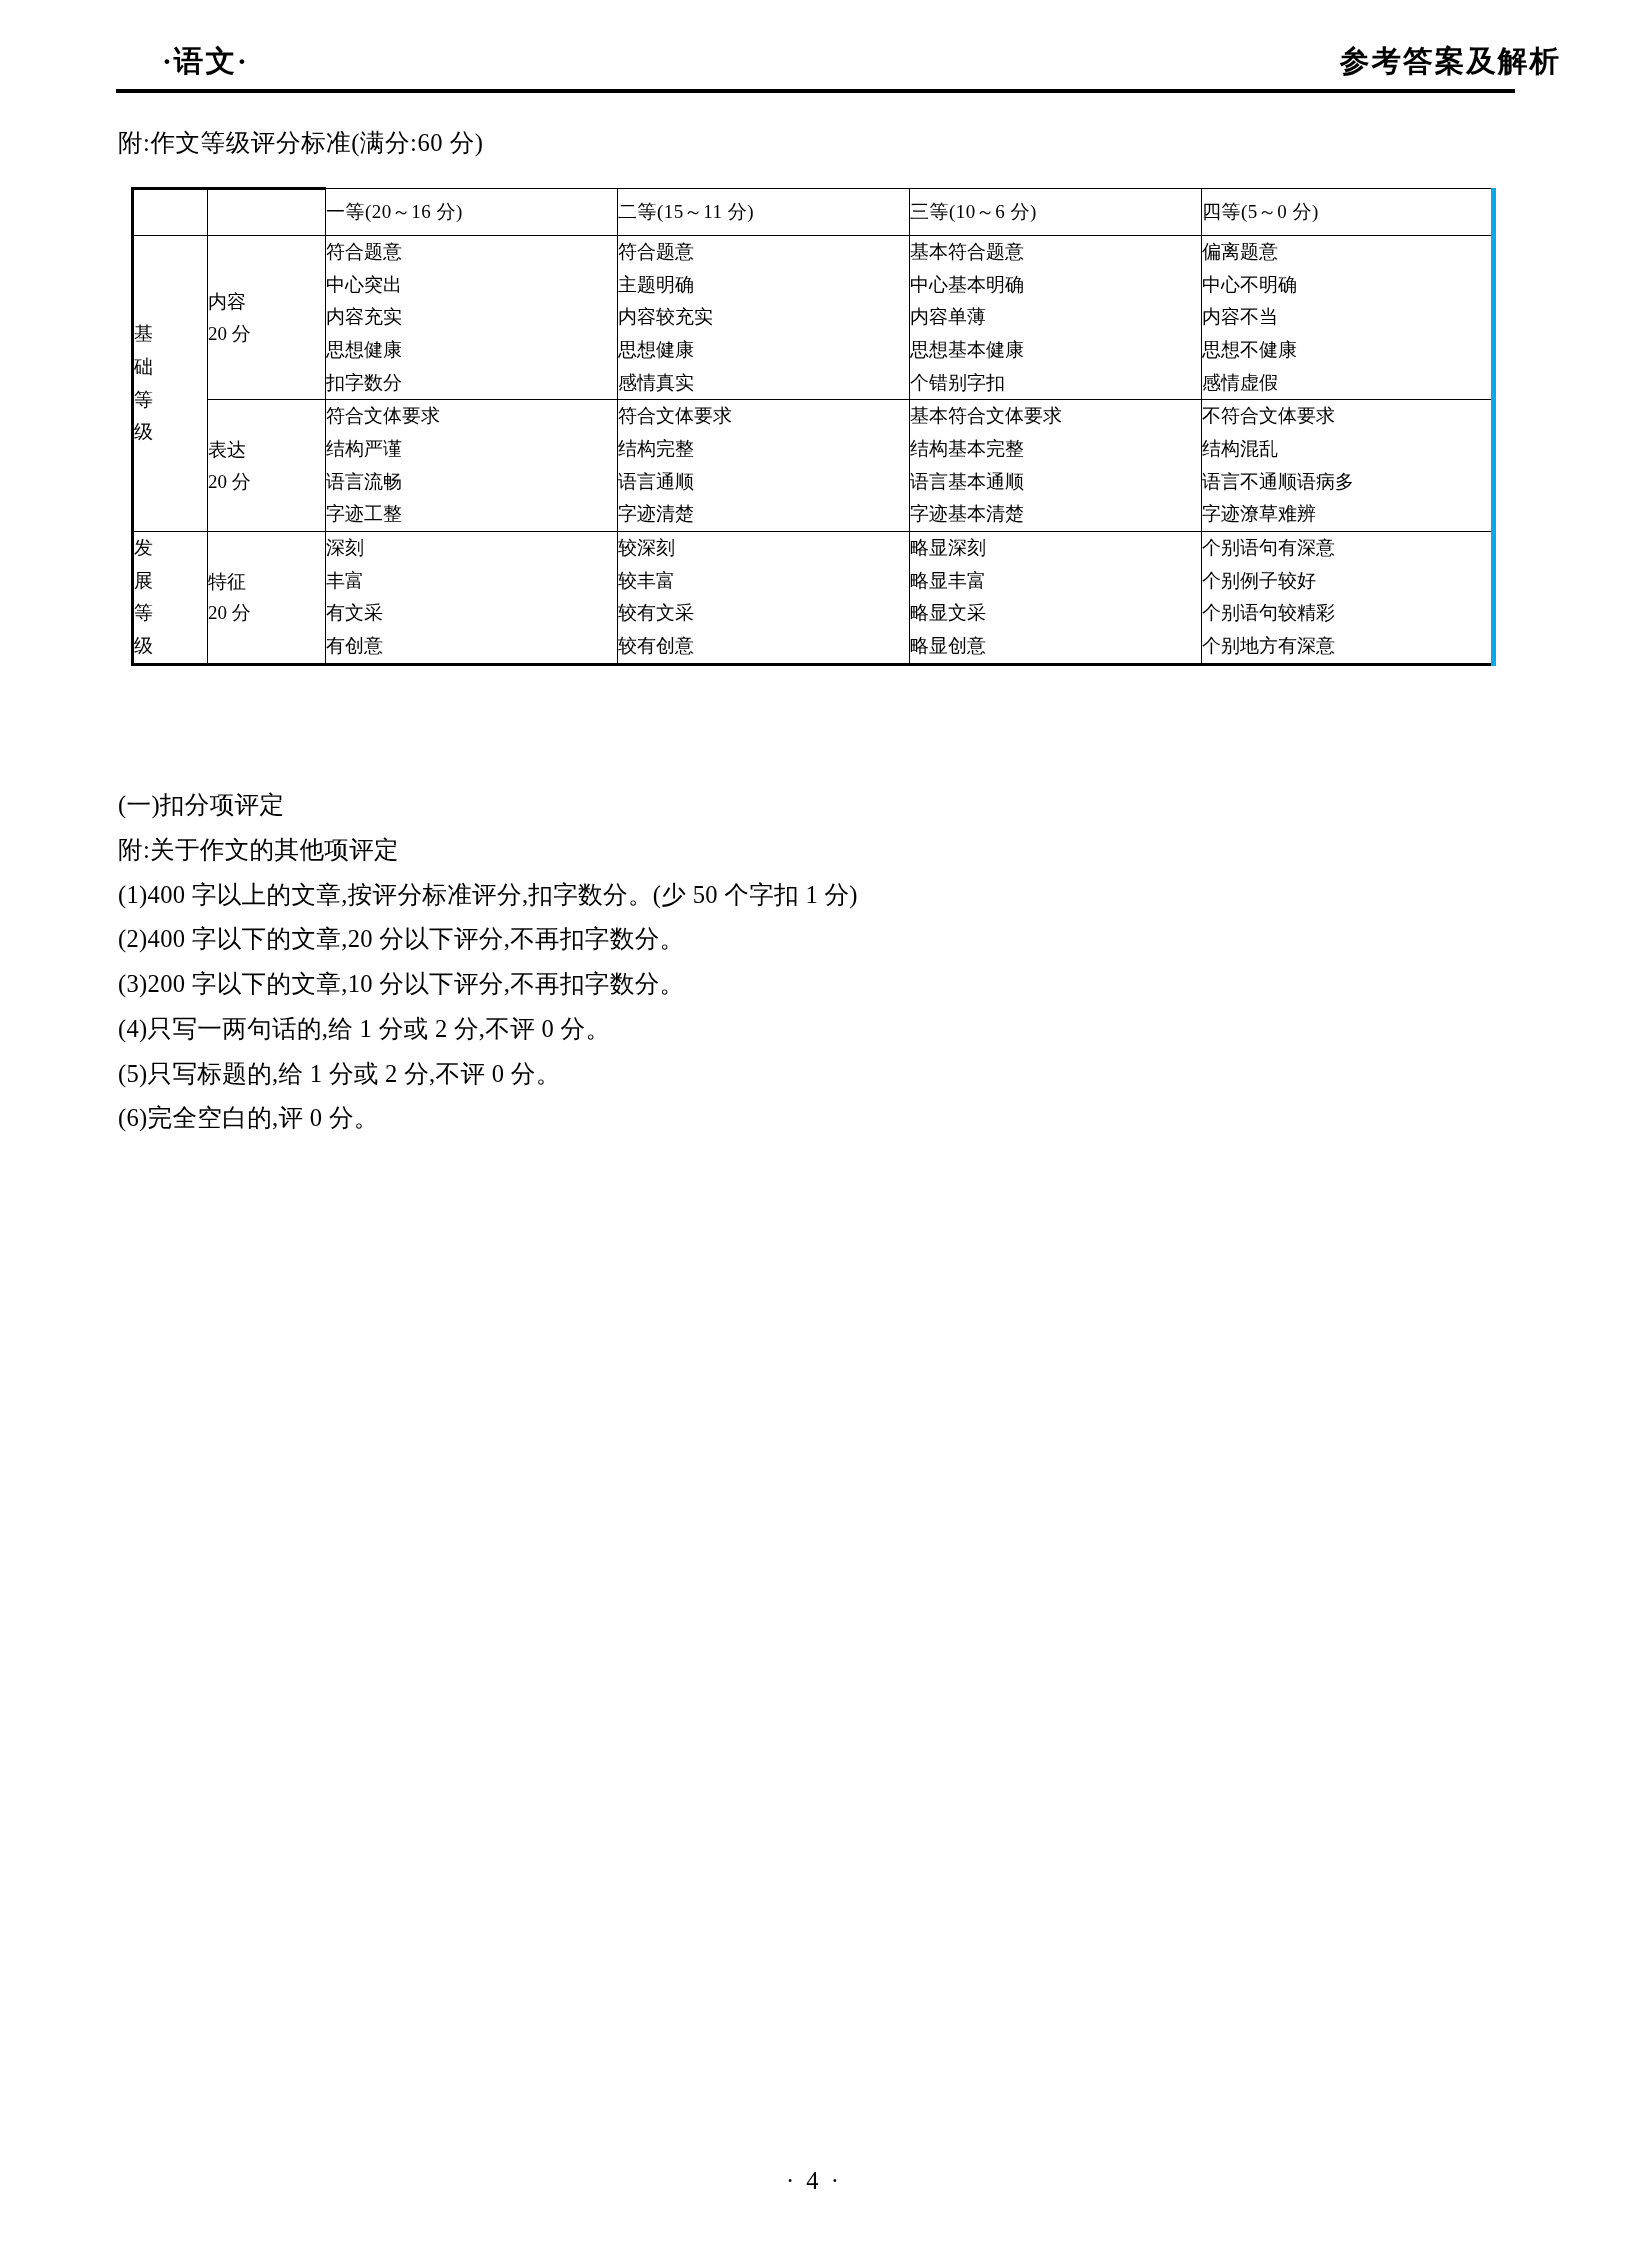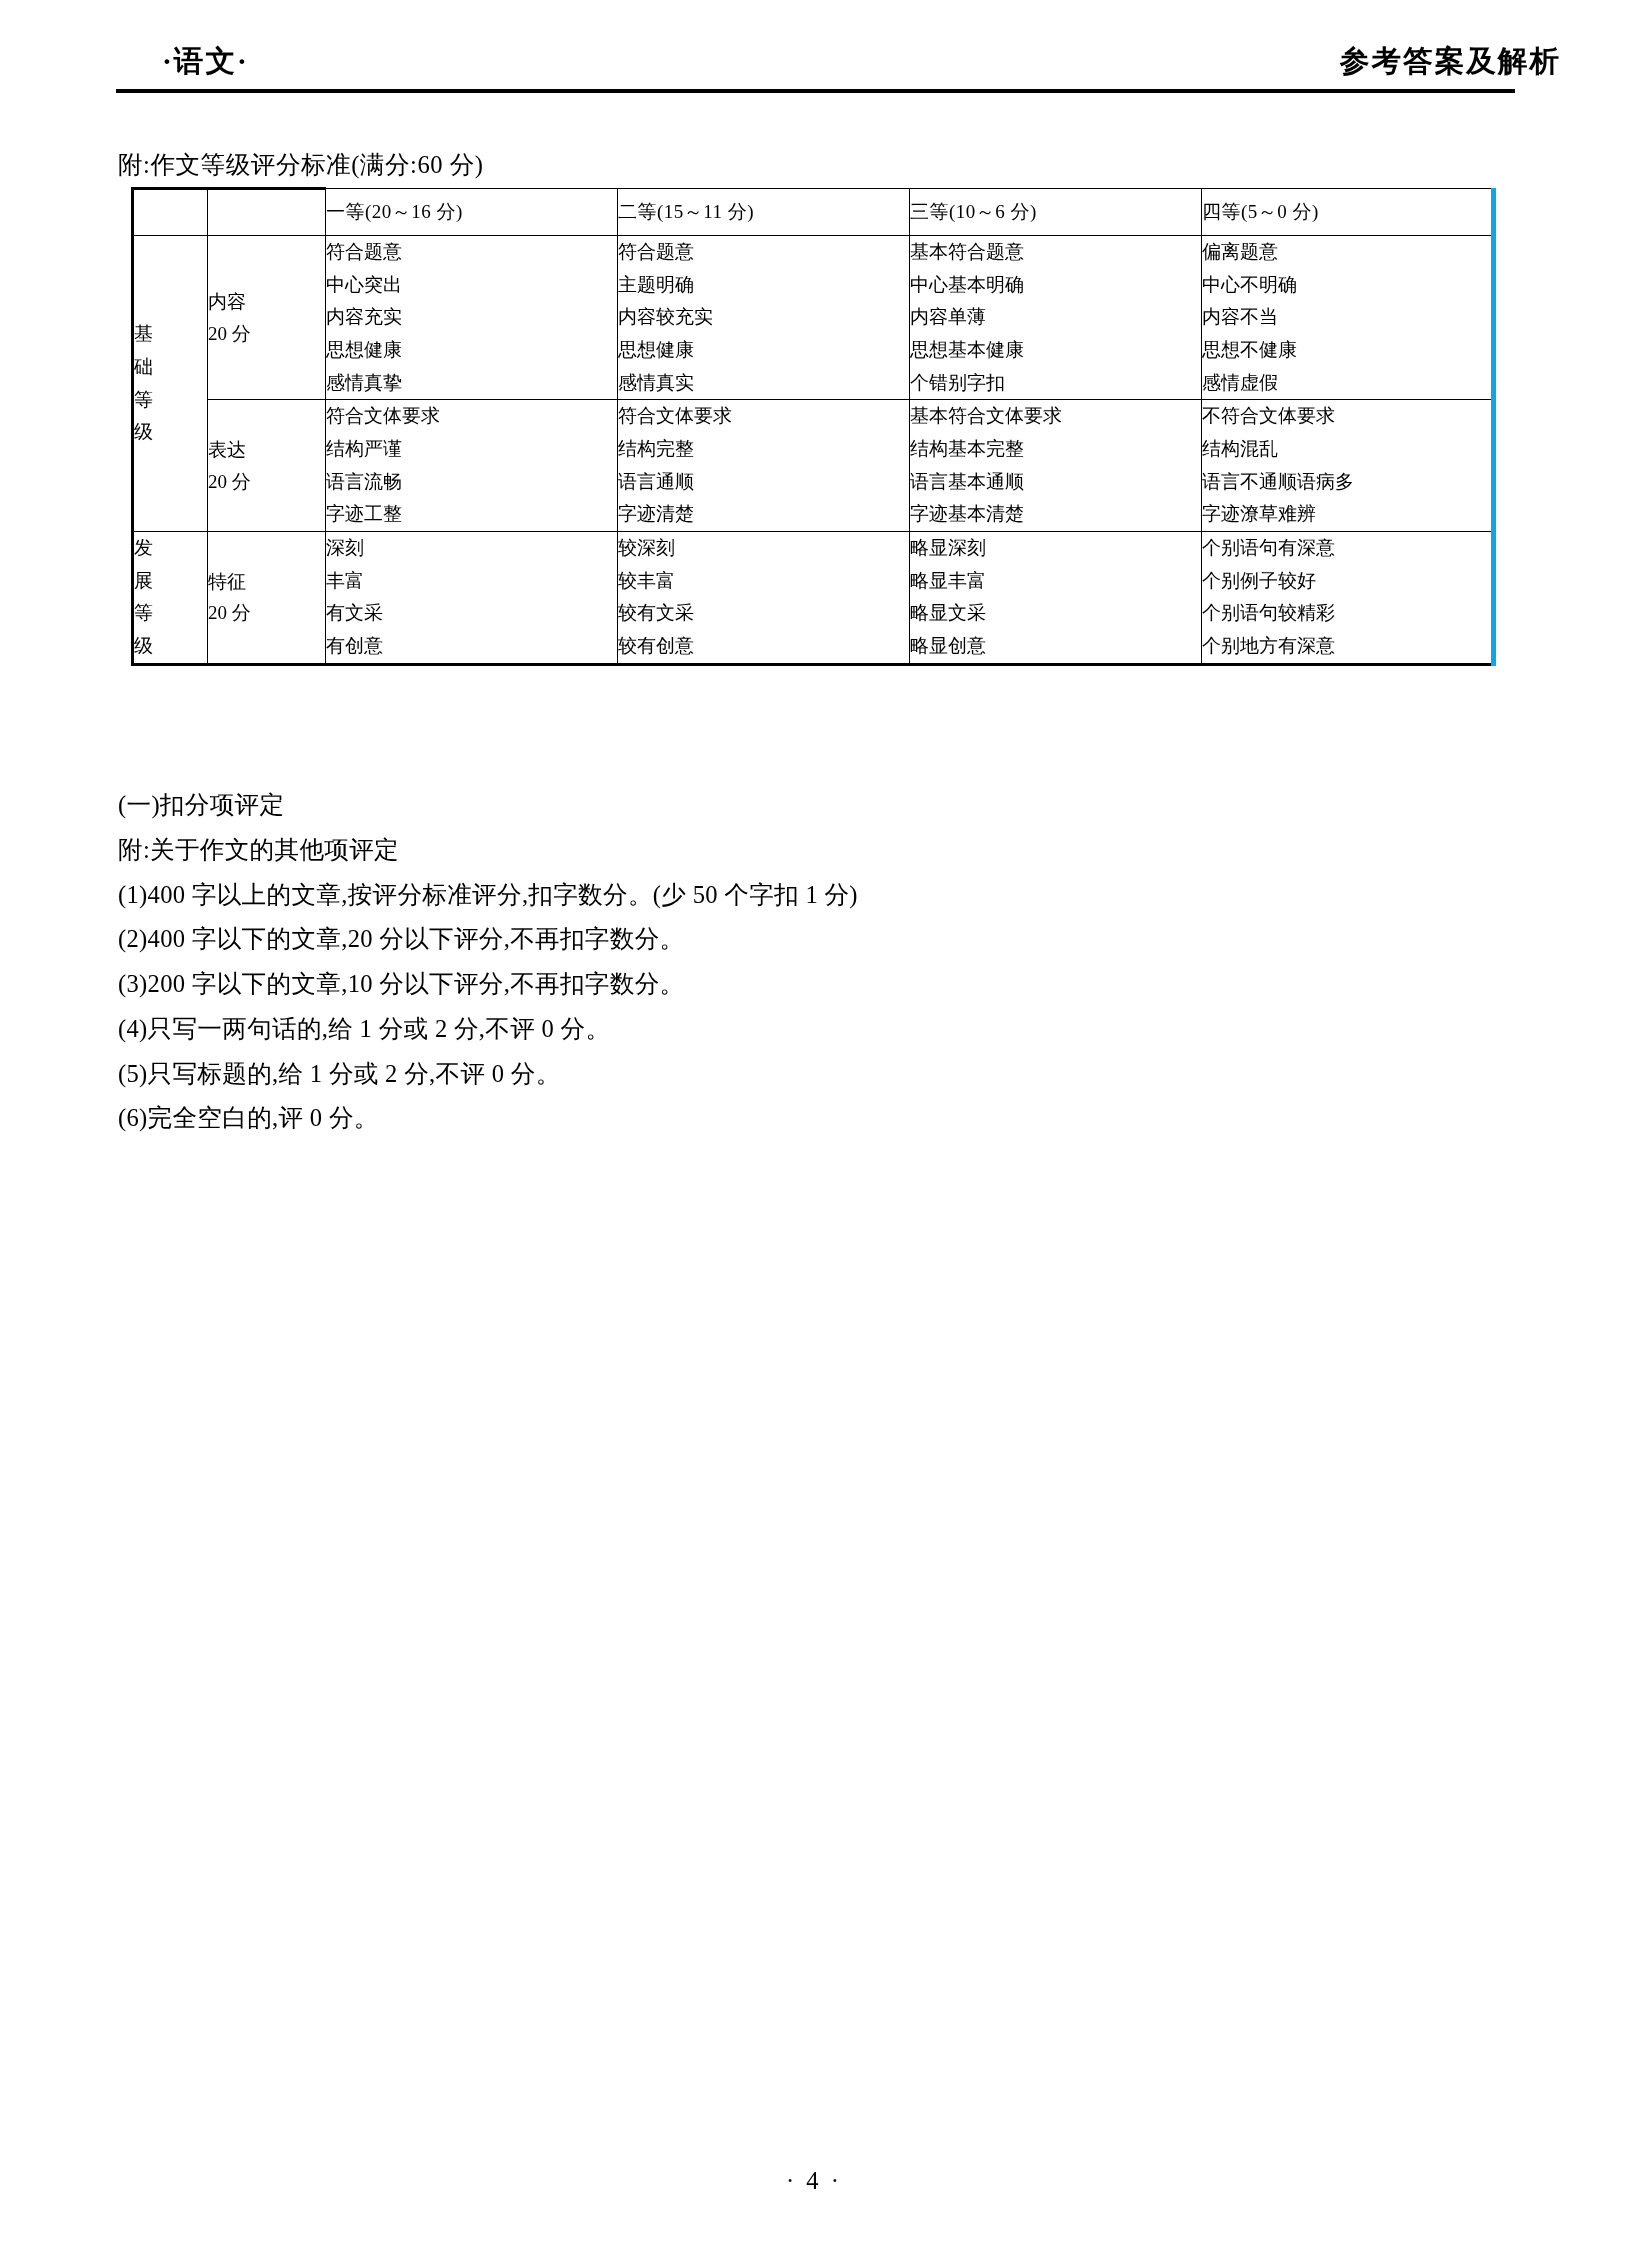--- a/index.html
+++ b/index.html
@@ -51,21 +51,21 @@
     top: 89px;
     width: 1399px;
     height: 3.9px;
     background: #000000;
   }
 
   
   .table-caption {
     position: absolute;
     left: 118px;
-    top: 148px;
+    top: 126px;
     font-size: 24.6px;
     letter-spacing: 0.5px;
     white-space: nowrap;
   }
 
   
   .grade-table-wrap {
     position: absolute;
     left: 131px;
     top: 187px;
@@ -189,21 +189,21 @@
           </td>
           <td class="aspect-cell">
             <span>内容</span>
             <span>20 分</span>
           </td>
           <td class="crit-list">
             <span>符合题意</span>
             <span>中心突出</span>
             <span>内容充实</span>
             <span>思想健康</span>
-            <span>感情真挚</span>
+            <span>扣字数分</span>
           </td>
           <td class="crit-list">
             <span>符合题意</span>
             <span>主题明确</span>
             <span>内容较充实</span>
             <span>思想健康</span>
             <span>感情真实</span>
           </td>
           <td class="crit-list">
             <span>基本符合题意</span>

